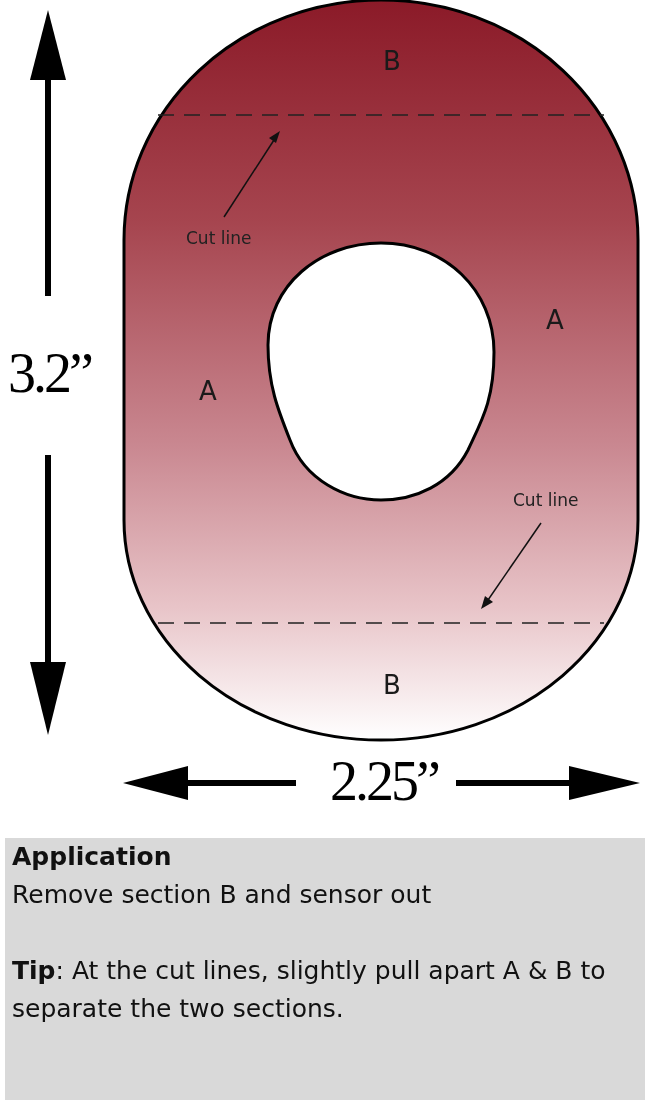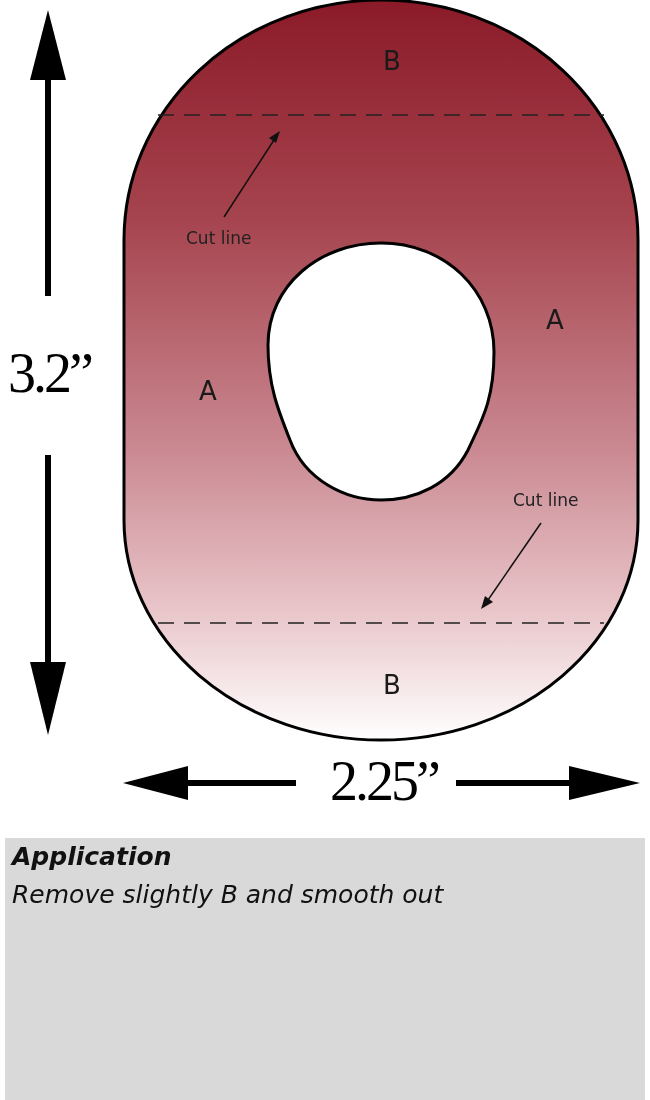--- a/index.html
+++ b/index.html
@@ -4,21 +4,21 @@
 <style>
   html, body { margin:0; padding:0; background:#ffffff; }
   body { width:650px; height:1100px; position:relative; overflow:hidden; }
   #diagram { position:absolute; left:0; top:0; width:650px; height:840px; }
   .dim-label { font-family:"Liberation Serif", "DejaVu Serif", serif; font-size:56px; fill:#000; letter-spacing:-3px; }
   .sec-label { font-family:"DejaVu Sans", "Liberation Sans", sans-serif; font-size:26px; fill:#1a1a1a; }
   .cut-label { font-family:"DejaVu Sans", "Liberation Sans", sans-serif; font-size:17px; fill:#222; }
   #info { position:absolute; left:5px; top:838px; width:640px; height:262px; background:#d9d9d9;
           font-family:"DejaVu Sans", "Liberation Sans", sans-serif; font-size:25px; color:#111; line-height:38px; padding:0 7px; box-sizing:border-box; }
   #info .title { font-weight:bold; }
-  #info .line { display:block; white-space:nowrap;font-style:italic; }
+  #info .line { display:block; white-space:nowrap; }
   #info .gap { height:38px; }
   #info .tip-text { display:block; }
   #info b { font-weight:bold; }
 </style>
 </head>
 <body>
 
 <svg id="diagram" viewBox="0 0 650 840" xmlns="http://www.w3.org/2000/svg">
   <defs>
     <linearGradient id="patchGrad" x1="0" y1="0" x2="0" y2="1">
@@ -66,15 +66,16 @@
     <polygon points="123,783 188,766 188,800" fill="#000"></polygon>
     <rect x="186" y="780" width="110" height="6" fill="#000"></rect>
     <rect x="456" y="780" width="115" height="6" fill="#000"></rect>
     <polygon points="640,783 569,766 569,800" fill="#000"></polygon>
   </g>
   <text class="dim-label" x="330" y="800">2.25”</text>
 </svg>
 
 <div id="info">
   <span class="line title">Application</span>
-  <span class="line">Remove slightly B and smooth out</span>
+  <span class="line">Remove section B and sensor out</span>
   <div class="gap"></div>
+  <span class="tip-text"><b>Tip</b><span>: At the cut lines, slightly pull apart A &amp; B to separate the two sections.</span></span>
 </div>
 
 </body></html>

